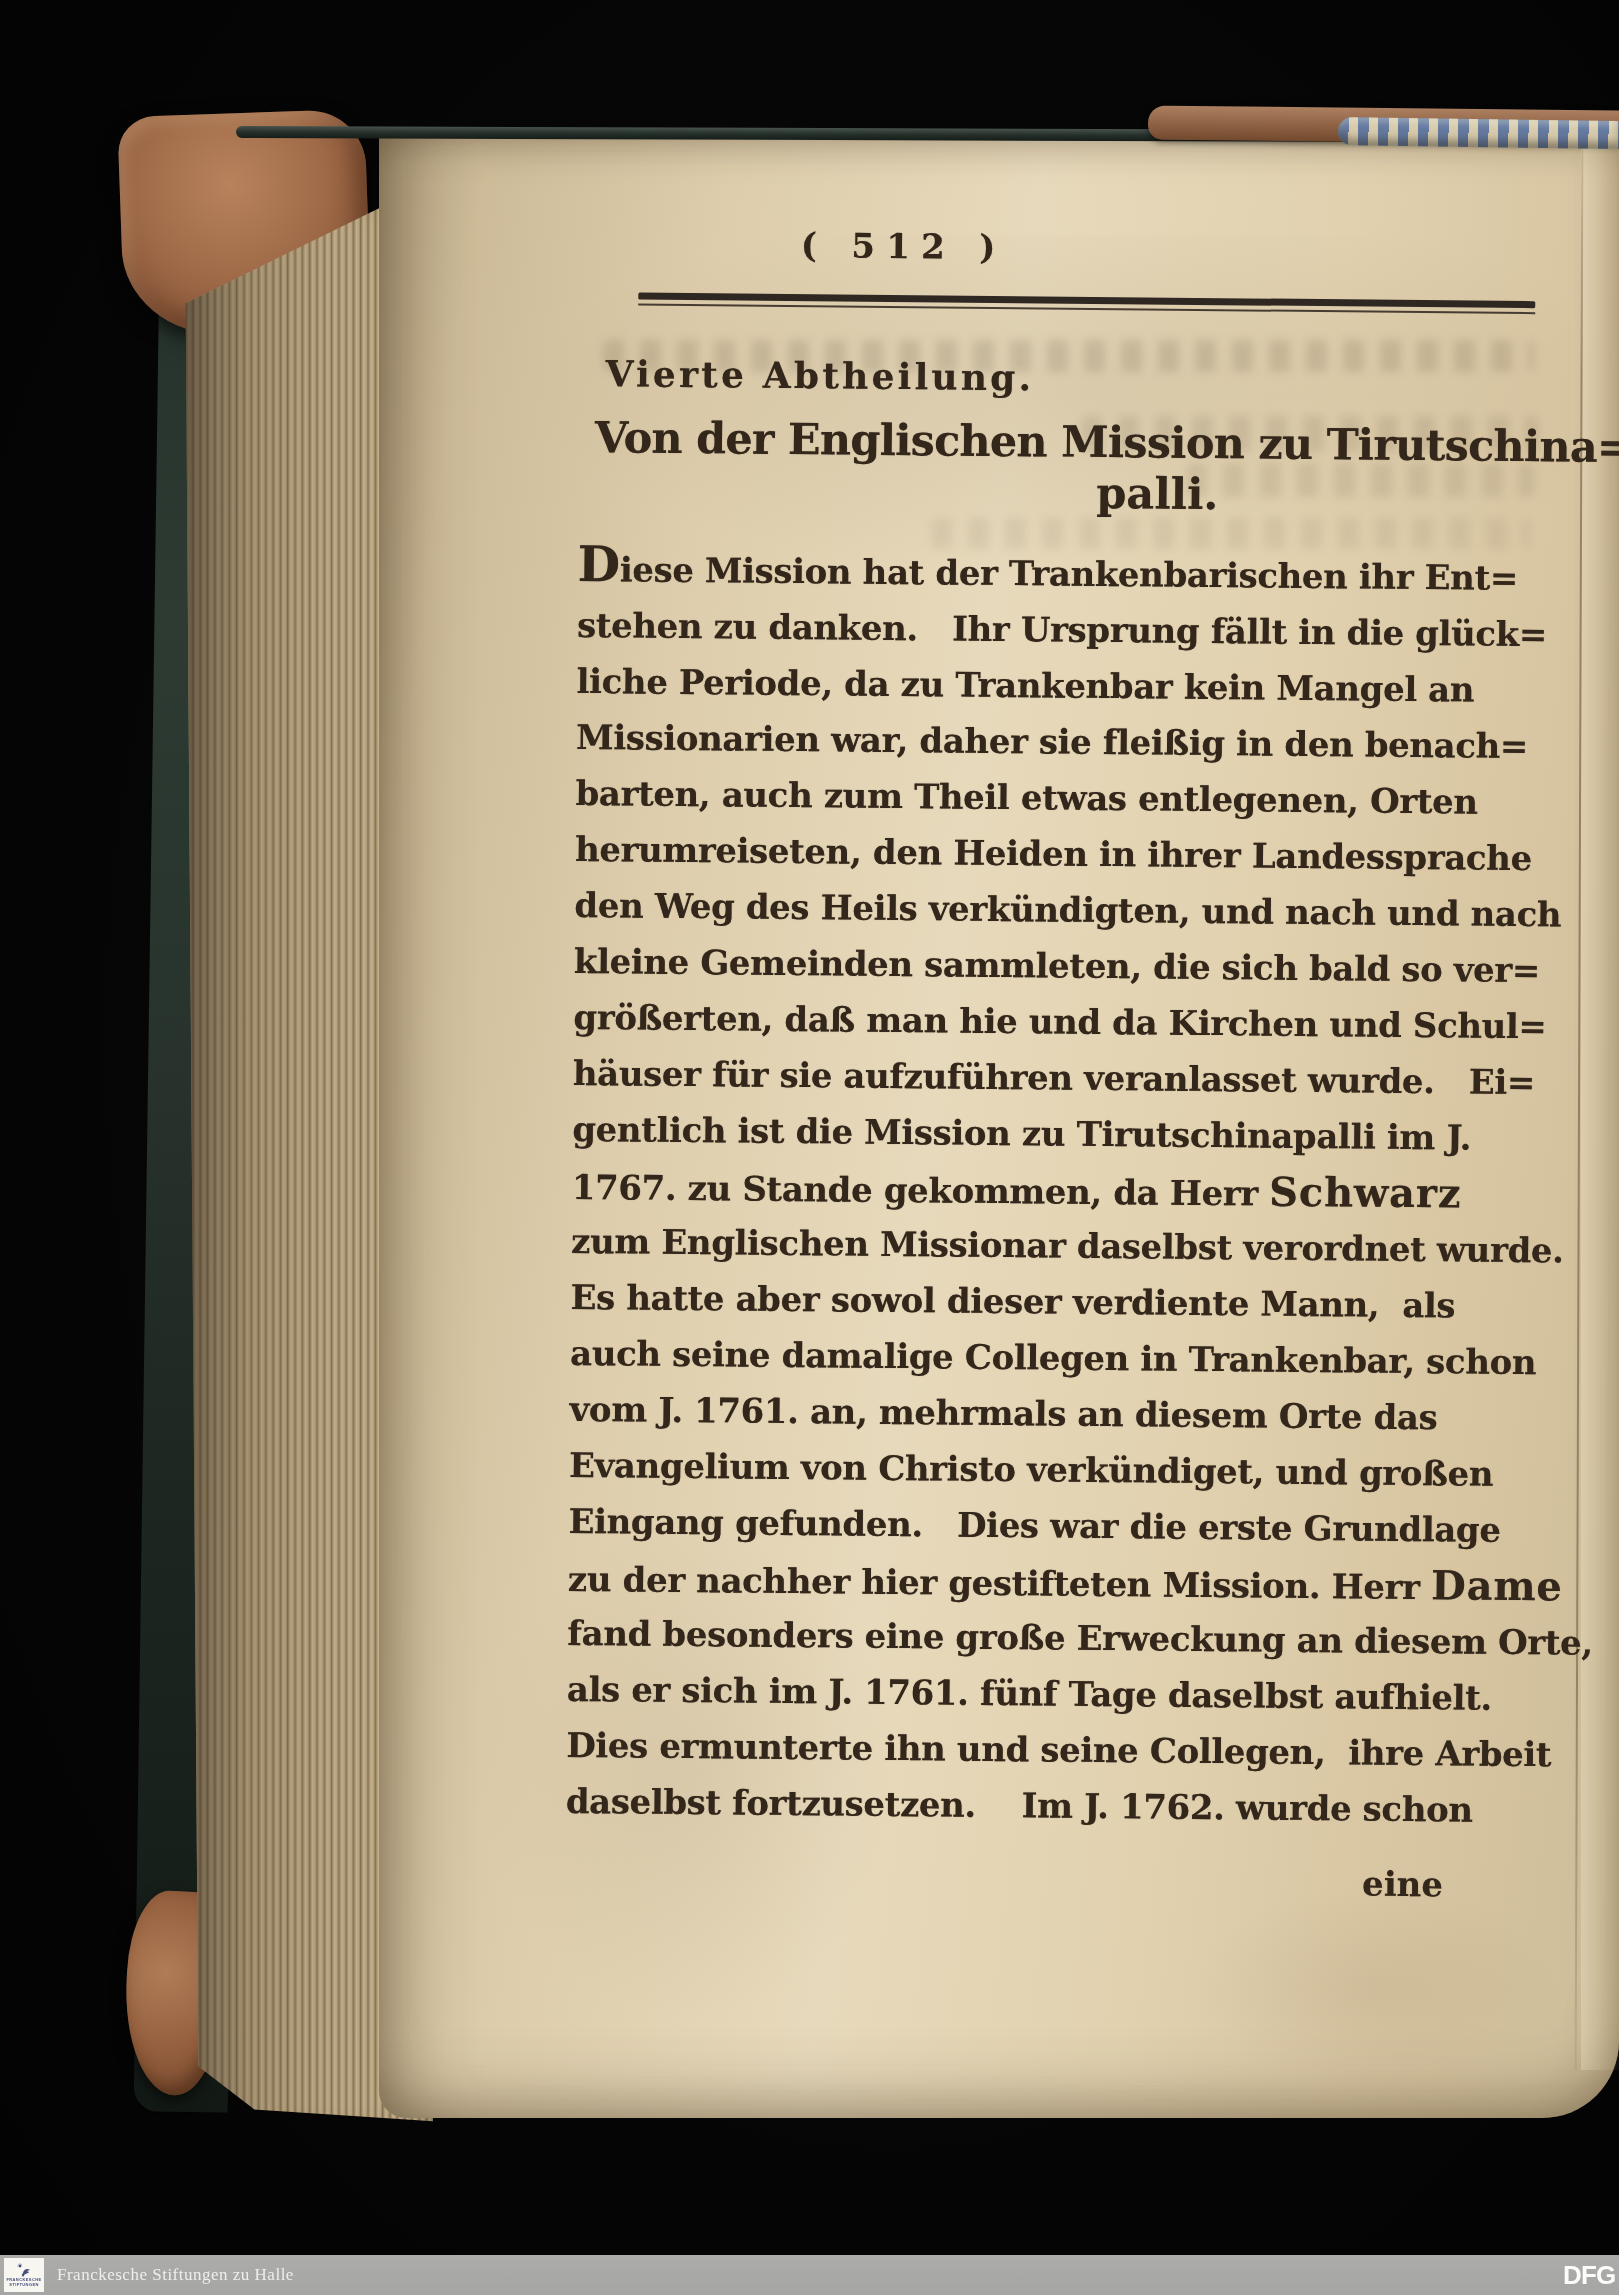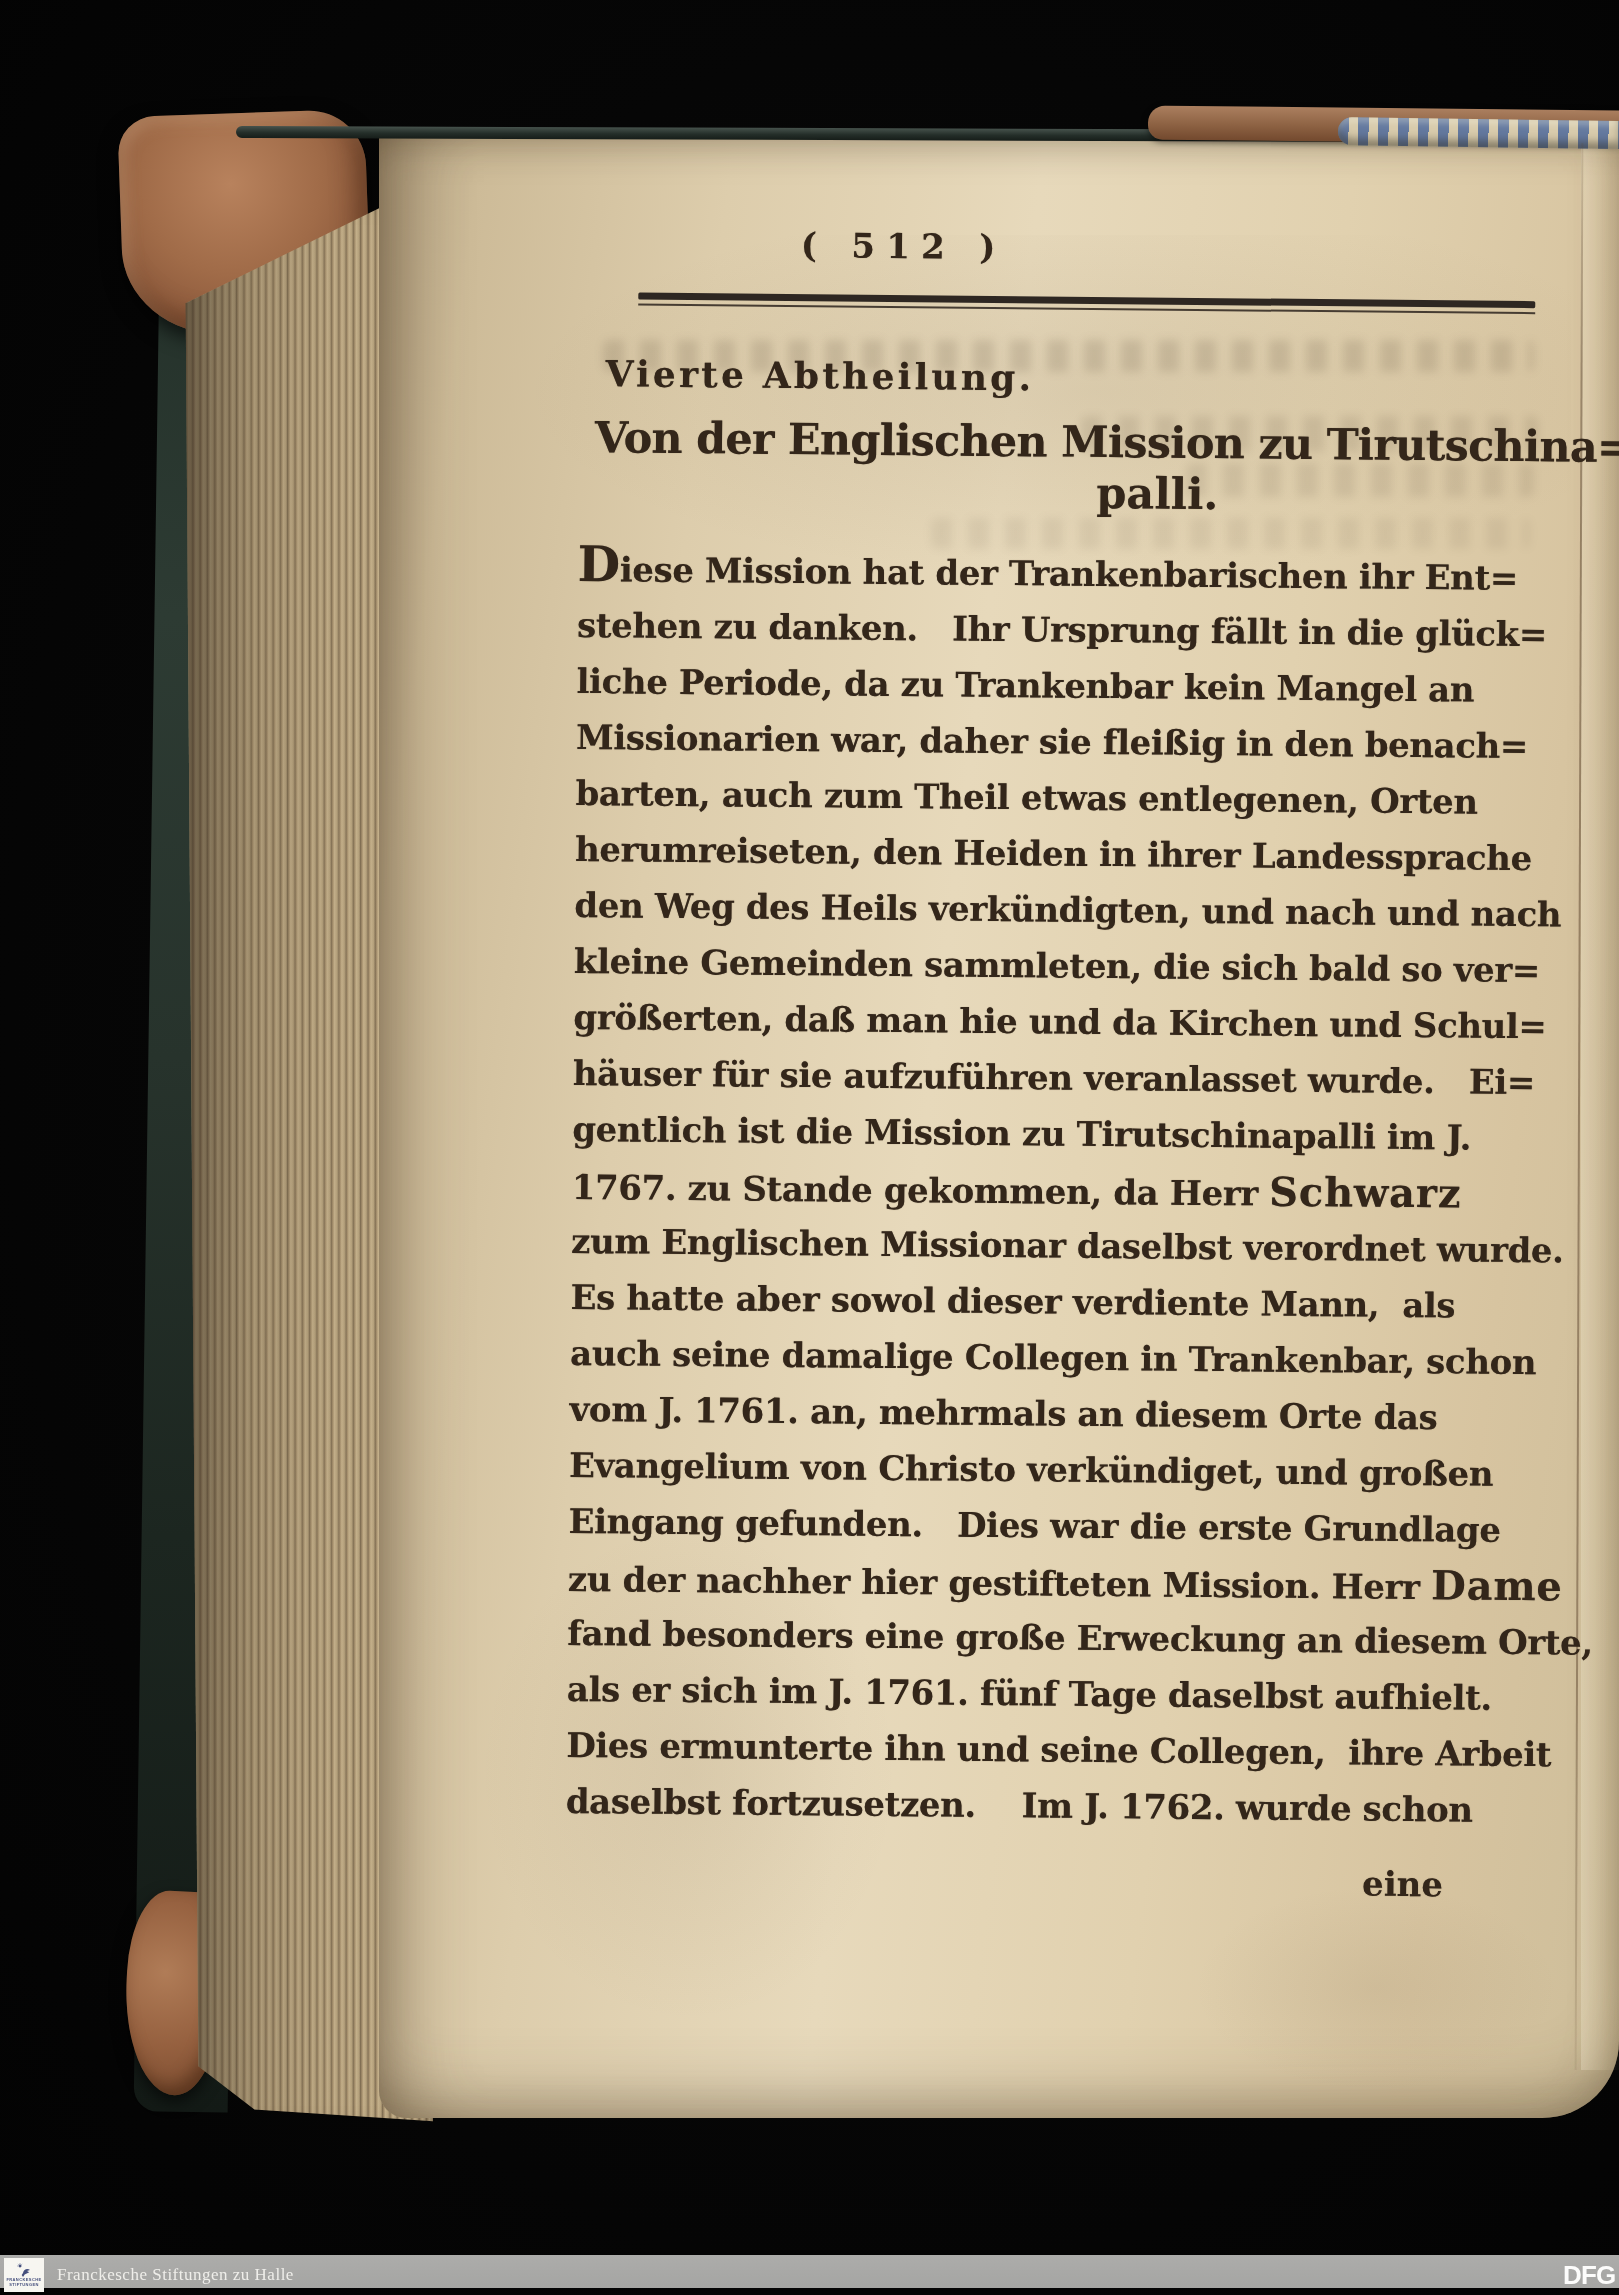--- a/index.html
+++ b/index.html
@@ -105,21 +105,21 @@
   .title-line2{
     margin-top:1.6px;margin-left:518px;font-size:43px;font-weight:bold;white-space:nowrap;
   }
   .body-text{margin-top:27.5px;font-size:34px;font-weight:bold;line-height:56px;letter-spacing:-0.4px;}
   .bline{white-space:pre;height:56px;}
   .bline:first-child::first-letter{font-size:49px;line-height:32px;}
   .emph{font-size:40px;letter-spacing:0.8px;}
   .catchword{margin-top:27.5px;text-align:right;padding-right:81px;font-size:34px;font-weight:bold;}
   
   .footer-bar{
-    position:absolute;left:0;top:2255px;width:1619px;height:33px;z-index:10;
+    position:absolute;left:0;top:2255px;width:1619px;height:40px;z-index:10;
     background:linear-gradient(180deg,#acacaa,#a5a5a3);
   }
   .logo-box{
     position:absolute;left:4px;top:3.2px;width:40px;height:34px;background:#f7f6f1;
     display:flex;flex-direction:column;align-items:center;justify-content:center;gap:0.8px;
   }
   .logo-glyph{width:16px;height:14.6px;}
   .logo-text{font-family:"Liberation Sans", sans-serif;font-size:4px;line-height:4.5px;
     letter-spacing:0.4px;color:#454f7d;text-align:center;font-weight:bold;}
   .footer-label{

